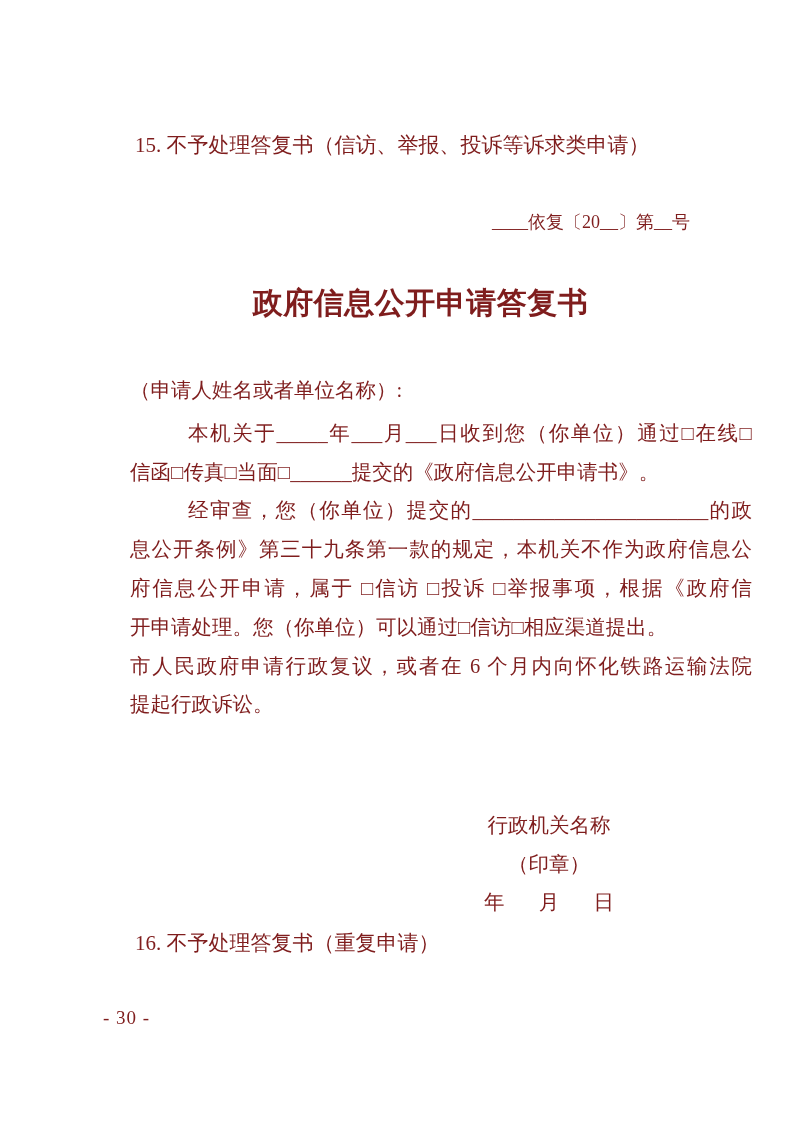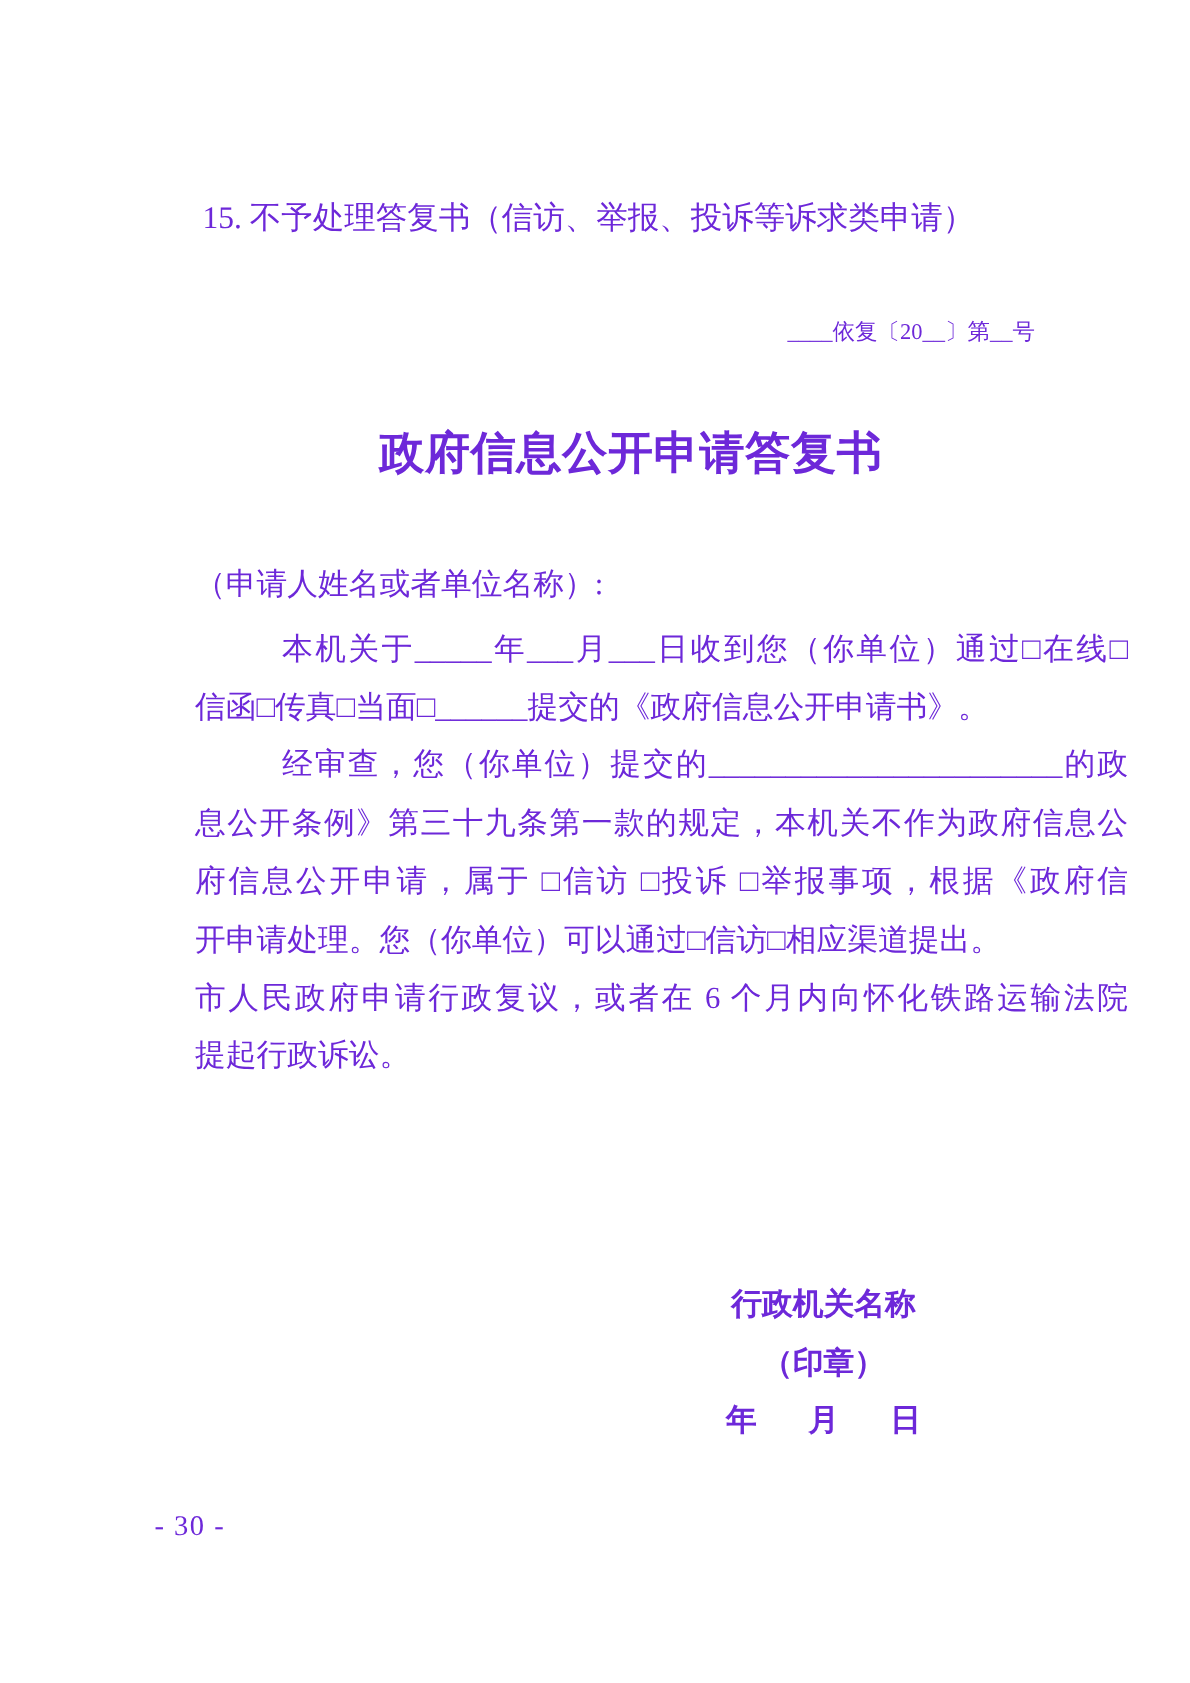--- a/index.html
+++ b/index.html
@@ -5,37 +5,37 @@
   html, body {
     margin: 0;
     padding: 0;
     background: #ffffff;
   }
   .page {
     position: relative;
     width: 793px;
     height: 1122px;
     background: #ffffff;
-    color: #6d28d9;
+    color: #7f1d1d;
     font-family: "Liberation Serif", "DejaVu Serif", serif;
     overflow: hidden;
   }
   .item-heading {
     position: absolute;
     font-size: 21px;
     line-height: 26px;
     white-space: nowrap;
   }
   .item-15 { top: 132px; left: 135px; }
   .item-16 { top: 930px; left: 135px; }
   .doc-number {
     position: absolute;
     top: 209px;
     right: 103px;
-    font-size: 15px;
+    font-size: 18px;
     line-height: 26px;
     white-space: nowrap;
   }
   .doc-title {
     position: absolute;
     top: 281px;
     left: 0;
     width: 100%;
     margin: 0;
     text-align: center;
@@ -66,27 +66,26 @@
     text-justify: inter-character;
   }
   .bline.indent {
     text-indent: 58px;
   }
   .salutation {
     margin-bottom: 4px;
   }
   .signature {
     position: absolute;
-    top: 851px;
+    top: 806px;
     left: 484px;
     width: 130px;
     font-size: 20.5px;
     line-height: 38.6px;
     text-align: center;
-    font-weight: bold;
   }
   .sig-date {
     text-align: justify;
     text-align-last: justify;
   }
   .page-number {
     position: absolute;
     top: 1007px;
     left: 103px;
     font-size: 19px;
@@ -118,16 +117,17 @@
         <div class="bline">提起行政诉讼。</div>
       </div>
   </div>
 
   <div class="signature">
     <div>行政机关名称</div>
     <div>（印章）</div>
     <div class="sig-date">年　月　日</div>
   </div>
 
+  <div class="item-heading item-16">16. 不予处理答复书（重复申请）</div>
 
   <div class="page-number">- 30 -</div>
 
 </div>
 
 </body></html>

